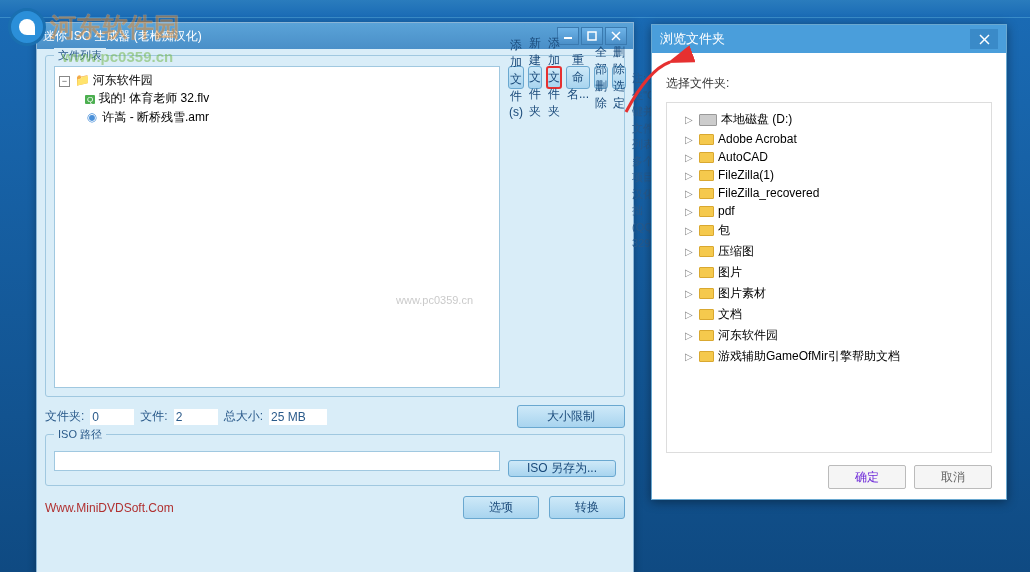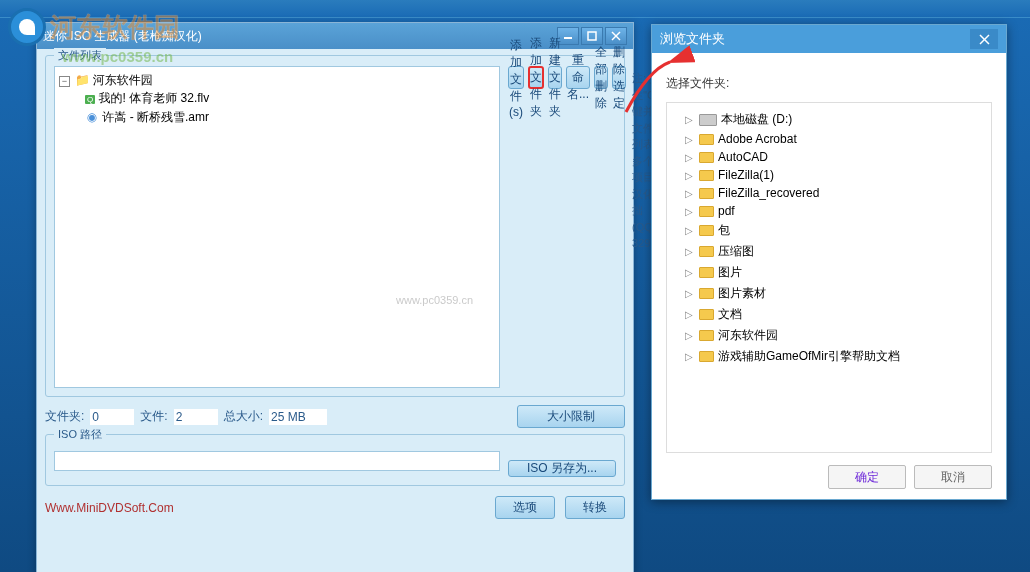--- a/index.html
+++ b/index.html
@@ -43,21 +43,21 @@
 .stats-row .spacer { flex: 1; }
 .stats-row .size-btn { width: 108px; height: 23px; }
 
 .iso-row { display: flex; gap: 8px; align-items: center; }
 .iso-input { flex: 1; height: 20px; background: #fff; border: 1px solid #a0c8e0; }
 .iso-btn { width: 108px; height: 17px; margin-top: 15px; }
 
 .bottom-row { display: flex; align-items: center; margin: 10px 8px 8px 8px; gap: 10px; }
 .link { color: #b03030; text-decoration: none; }
 .bottom-buttons { display: flex; gap: 10px; margin-left: auto; }
-.bottom-buttons .btn { width: 60px; font-family: Liberation Mono, monospace; }
+.bottom-buttons .btn { width: 76px; font-family: Liberation Mono, monospace; }
 
 
 .arrow { position: absolute; top: 60px; left: 618px; z-index: 200; }
 .arrow svg { overflow: visible; }
 
 
 .browse-dialog { position: absolute; top: 24px; left: 651px; width: 356px; height: 476px; background: #fff; border: 1px solid #6aa8d0; box-shadow: 0 2px 10px rgba(0,0,0,0.4); display: flex; flex-direction: column; }
 .browse-dialog .dlg-title { height: 28px; background: #4a9edb; color: #fff; display: flex; align-items: center; padding: 0 8px; }
 .browse-dialog .dlg-title .dlg-title-text { flex: 1; font-size: 13px; }
 .browse-dialog .dlg-title .dlg-close { width: 28px; height: 20px; background: #3a8ac8; border: none; color: #fff; display: flex; align-items: center; justify-content: center; cursor: pointer; }
@@ -118,22 +118,22 @@
             <span>河东软件园</span>
             <ul id="tree-children">
                 <li style="padding-left: 26px;"><span class="file-icon-green">Q</span><span> 我的! 体育老师 32.flv</span></li>
                 <li style="padding-left: 26px;"><span class="tree-icon file-icon-blue">◉</span><span> 许嵩 - 断桥残雪.amr</span></li>
               </ul>
           </li>
         </ul>
       </div>
       <div class="side-buttons">
         <button class="btn">添加文件(s)</button>
+        <button class="btn">新建文件夹</button>
         <button class="btn highlight">添加文件夹</button>
-        <button class="btn">新建文件夹</button>
         <button class="btn">重命名...</button>
         <button class="btn">全部删除</button>
         <button class="btn">删除选定</button>
         <div class="hint-text" style="white-space:pre-line;">注: 按住"Ctrl"
 键并且点击文件
 列表可选择多个
 项目!
 汉化.老枪痴拙
 (QQ-329554301)</div>
       </div>

